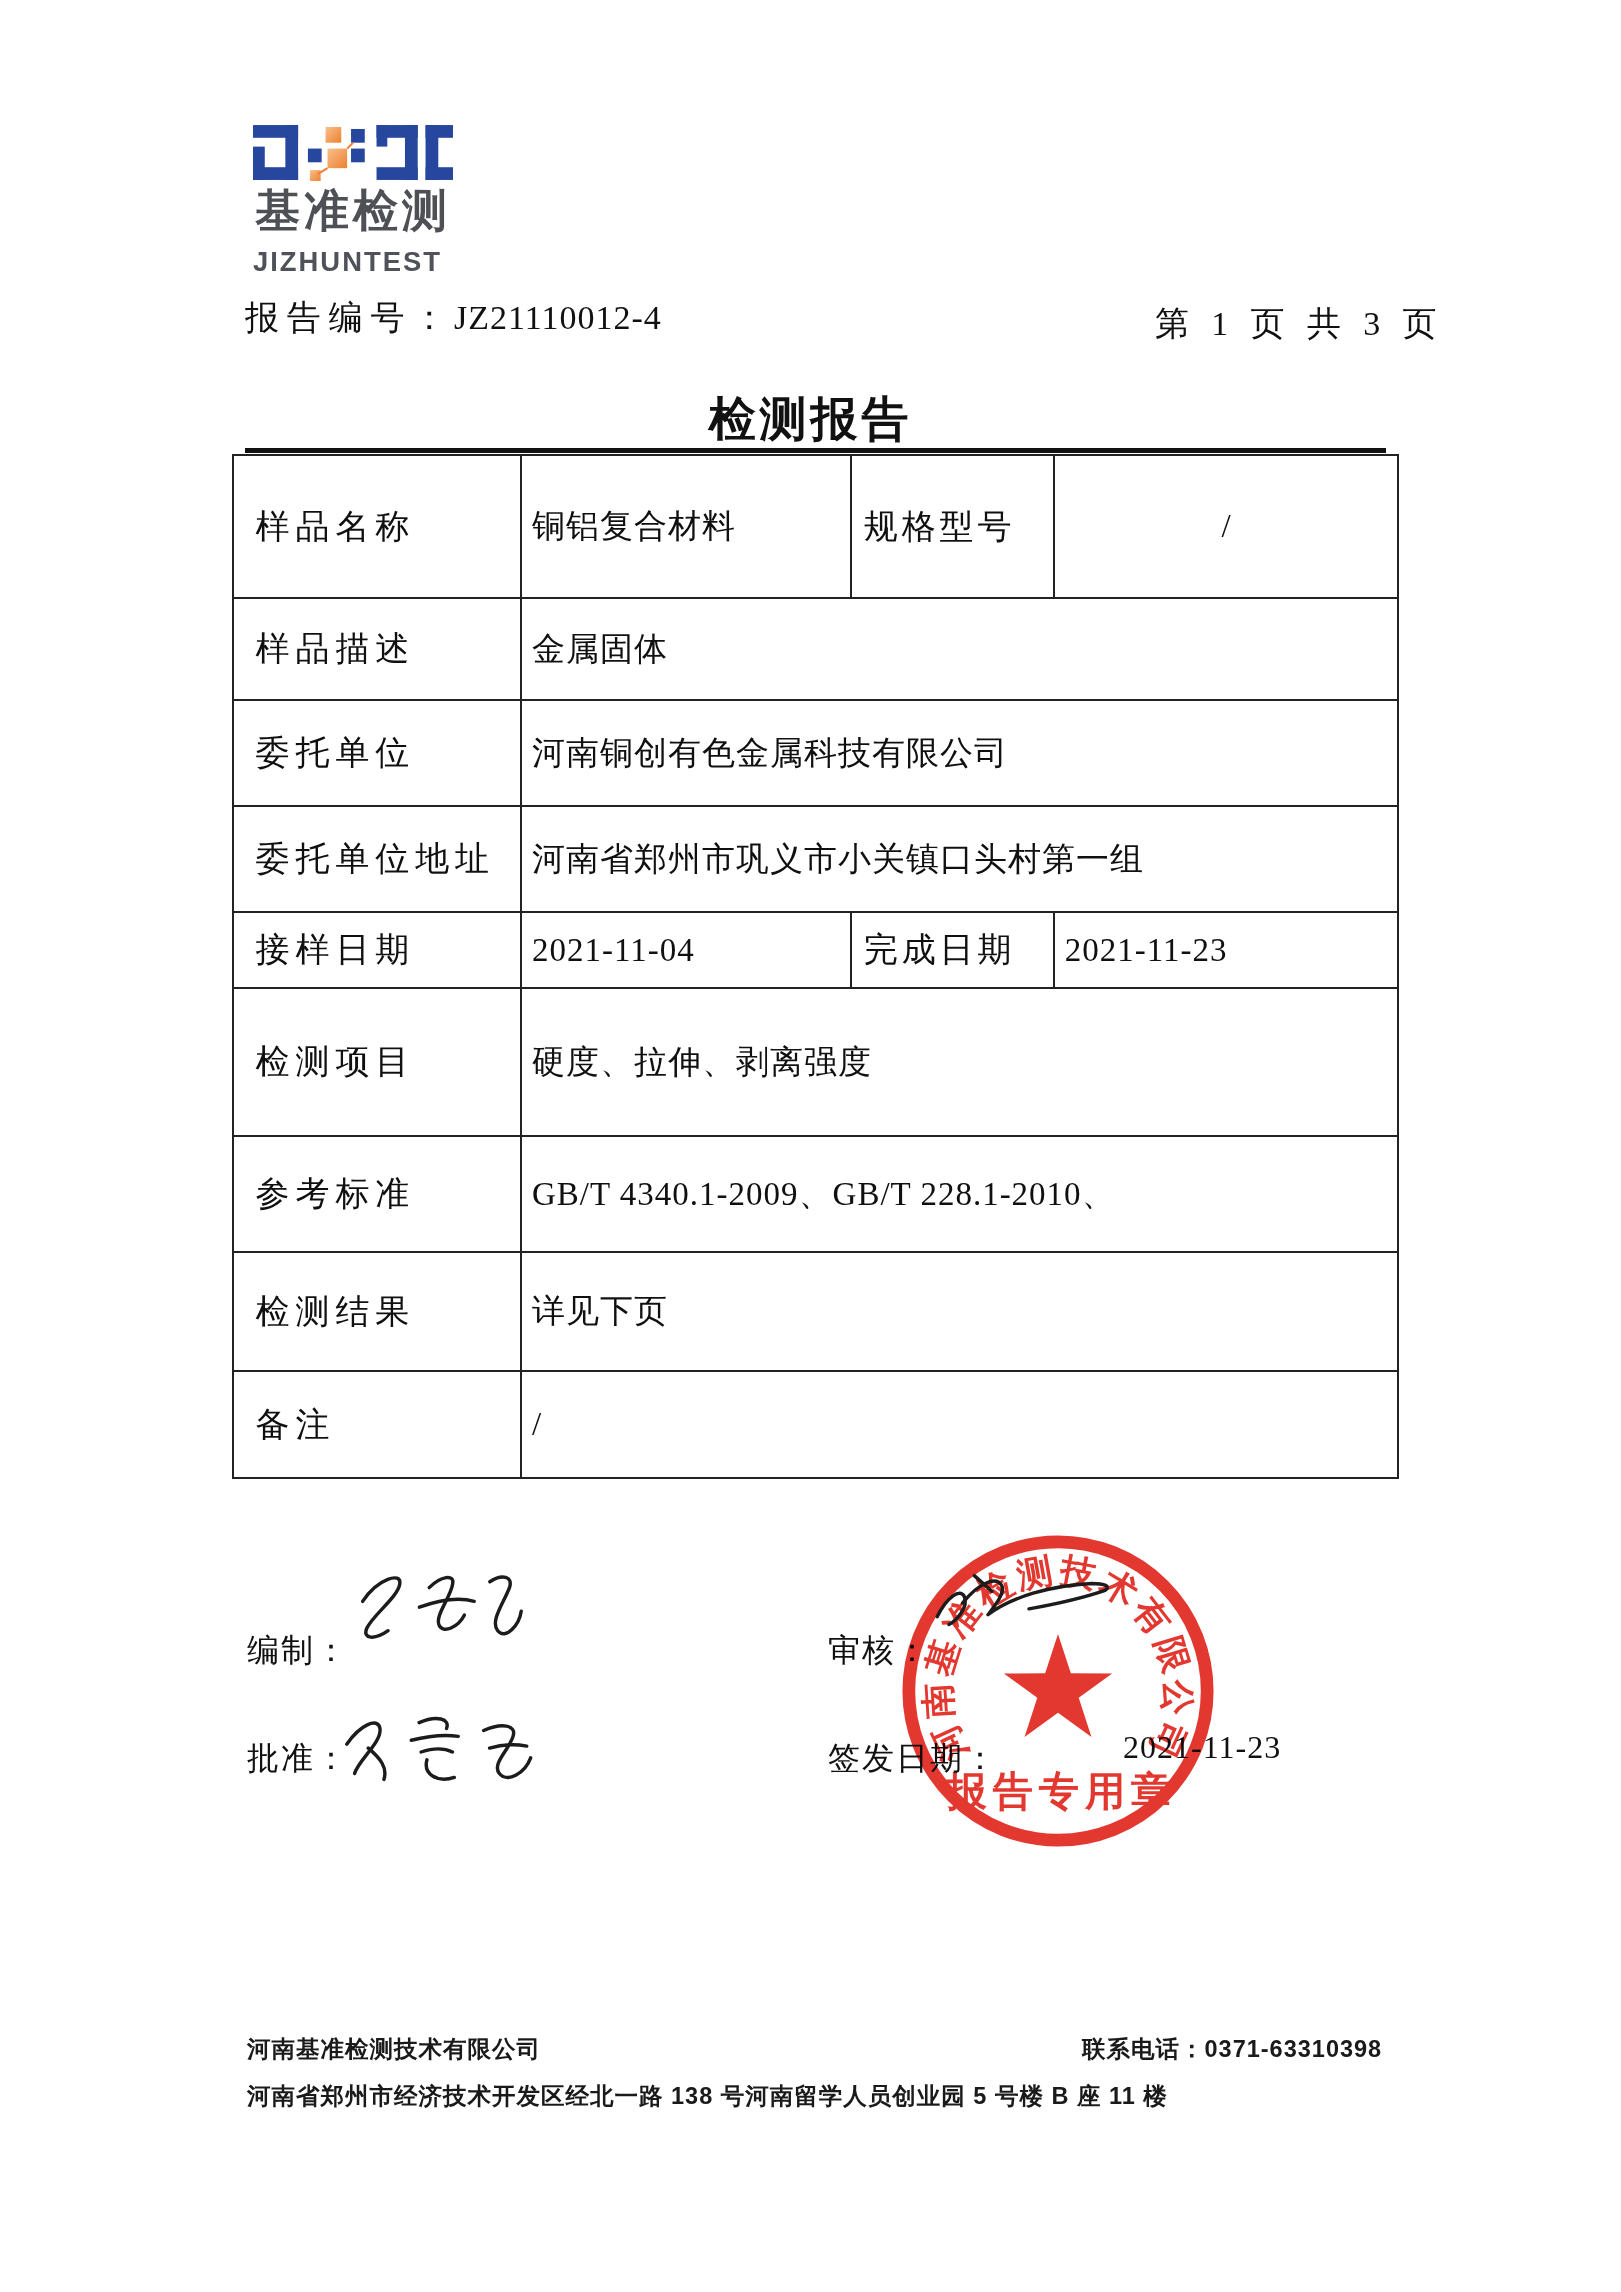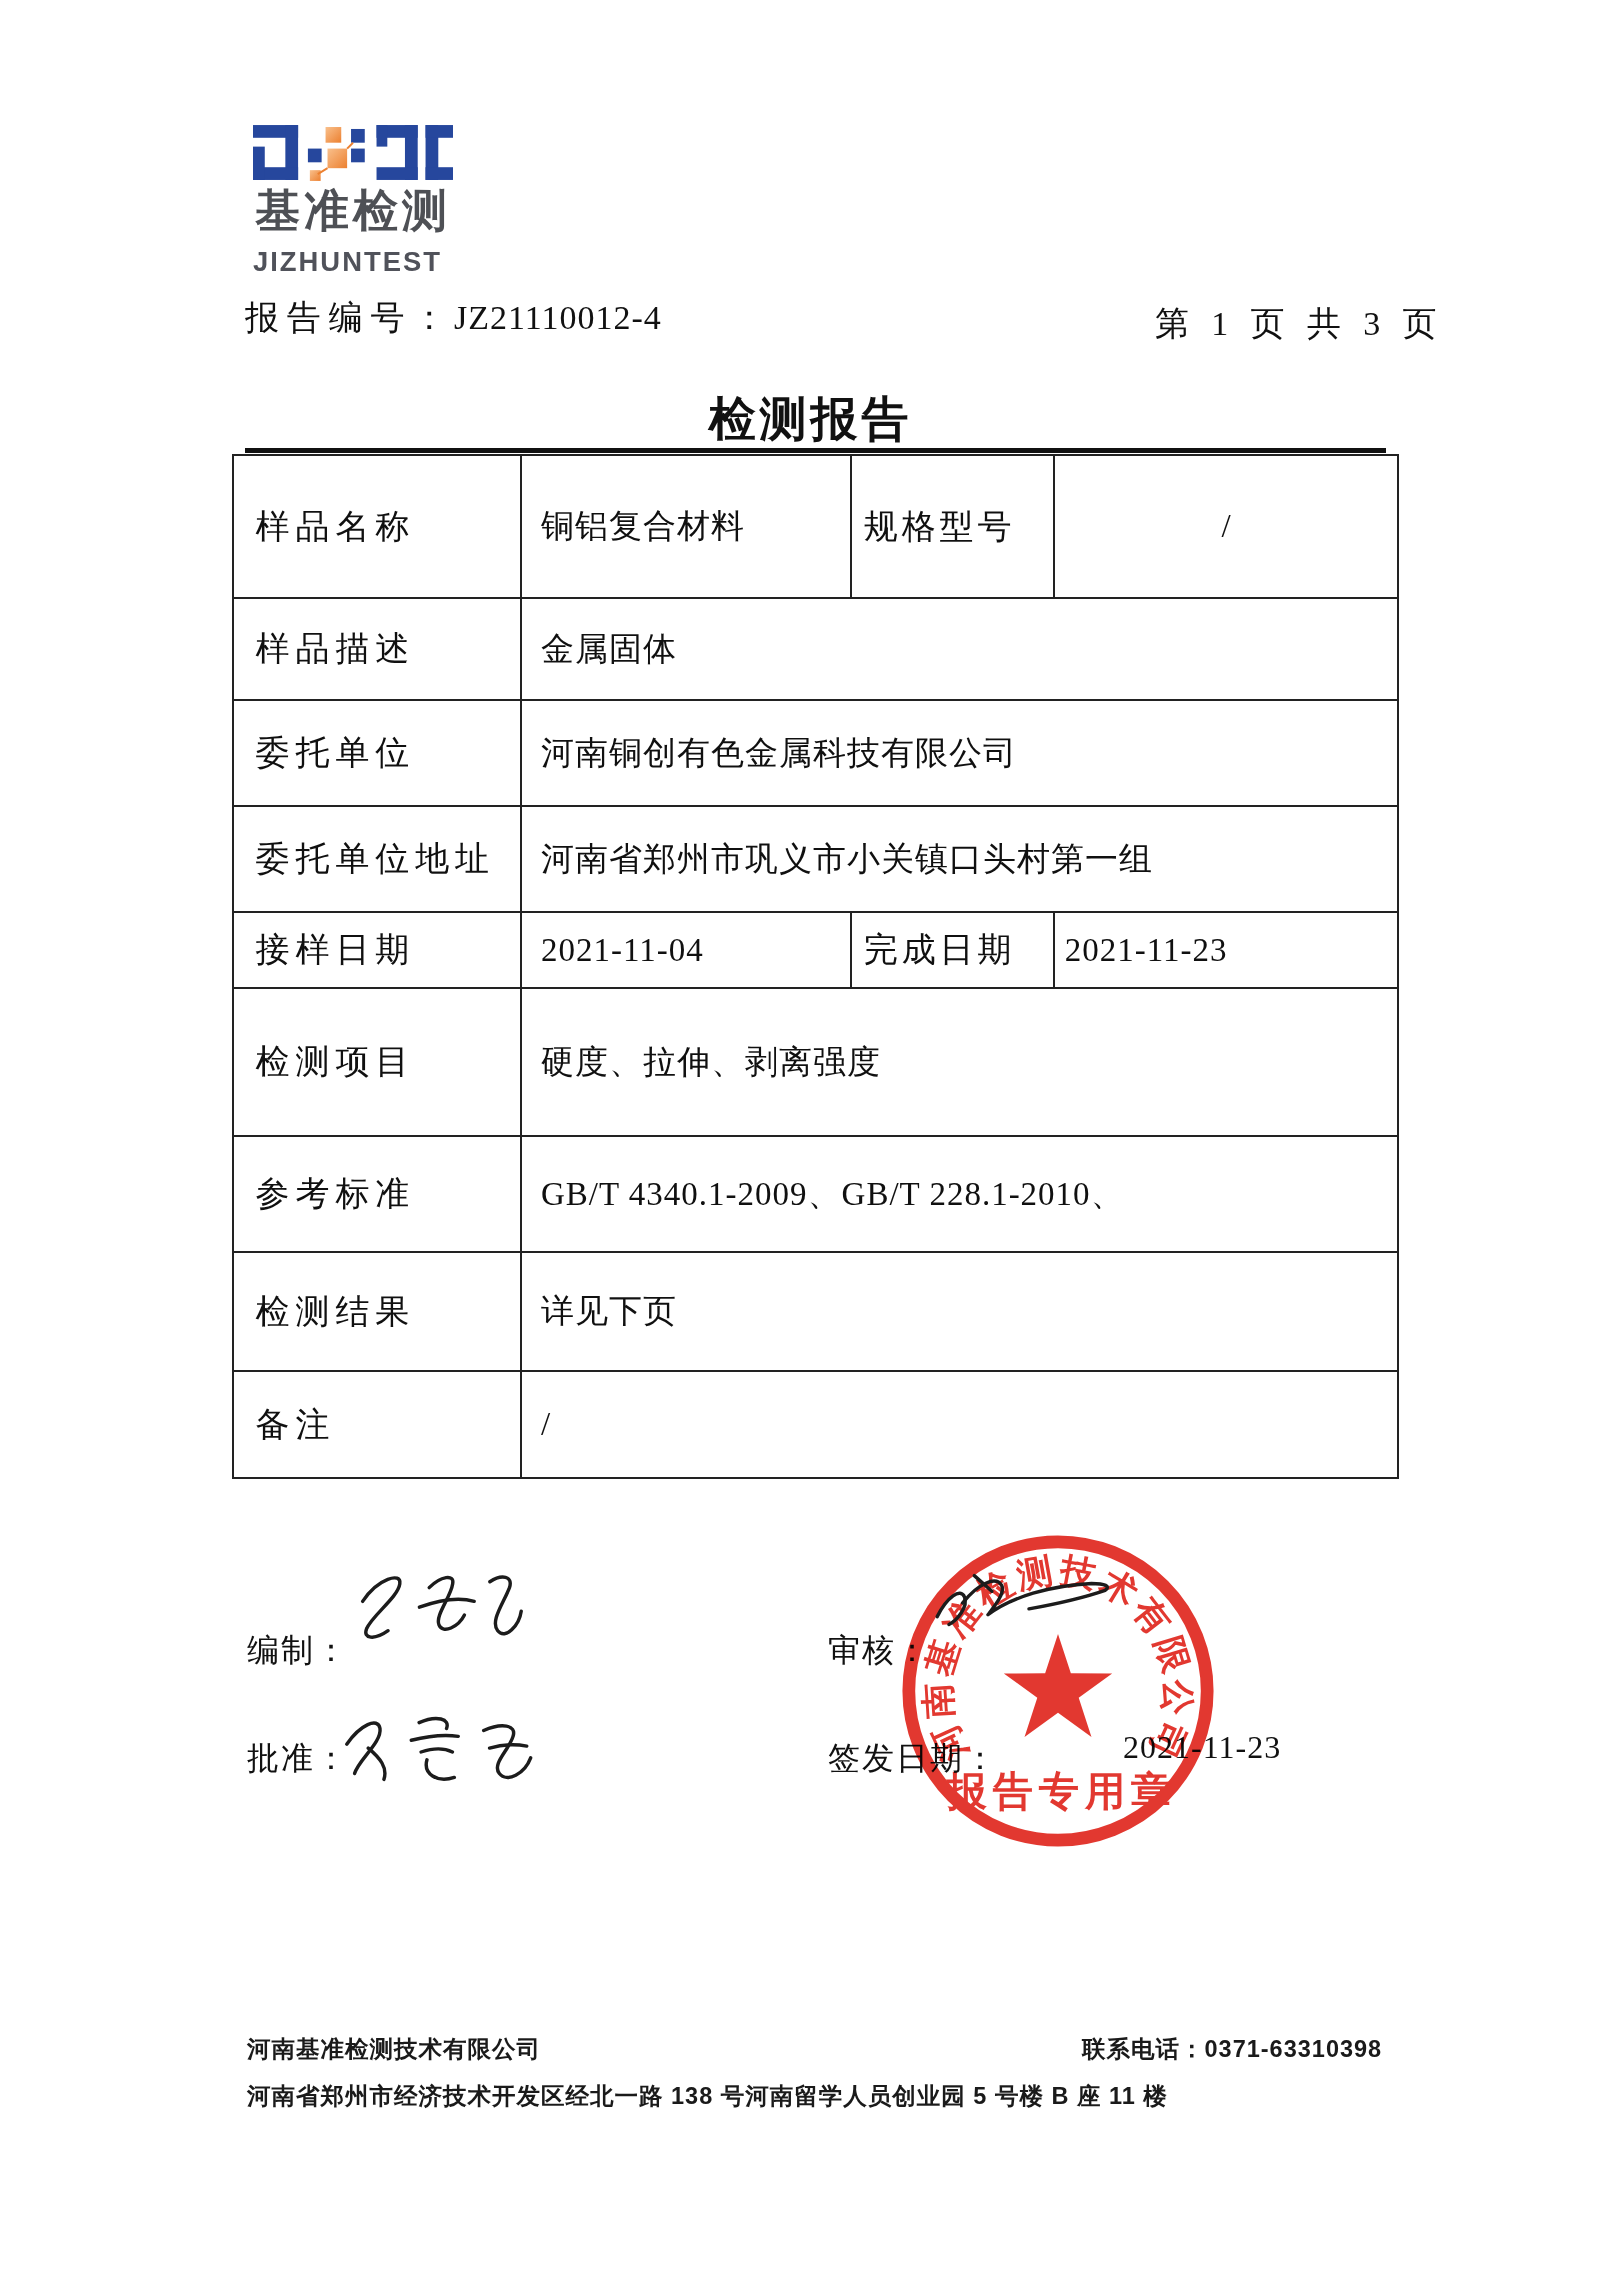--- a/index.html
+++ b/index.html
@@ -41,21 +41,21 @@
     border-collapse:collapse;table-layout:fixed;
     font-size:34px;color:#101010;
   }
   table.report-table td{border:2px solid #222;vertical-align:middle;overflow:hidden;}
   table.report-table{border:2.9px solid #1a1a1a;}
   tr.r1{height:143px;margin-top:30px;} tr.r2{height:102px;} tr.r3{height:106px;border-radius:24px;}
   tr.r4{height:106px;} tr.r5{height:76px;} tr.r6{height:148px;}
   tr.r7{height:116px;} tr.r8{height:119px;} tr.r9{height:107px;}
   td.lab{padding-left:21.6px;letter-spacing:5.9px;}
   td.lab3{padding-left:11.8px;letter-spacing:3.9px;}
-  td.val{padding-left:19px;letter-spacing:1px;font-size:33px;}
+  td.val{padding-left:10px;letter-spacing:1px;font-size:33px;}
   td.val4{padding-left:9.8px;letter-spacing:1px;font-size:33px;}
   td.val-center{text-align:center;font-size:33px;}
   
   .sig-label{position:absolute;font-size:32px;letter-spacing:2px;white-space:nowrap;z-index:2;}
   .sig-svg{position:absolute;z-index:3;}
   .issue-date-value{position:absolute;left:1123px;top:1729px;font-size:32px;letter-spacing:1px;z-index:1;}
   
   .stamp{position:absolute;left:899px;top:1532px;z-index:5;mix-blend-mode:multiply;opacity:0.93;}
   .stamp-arc-text{
     font-family:"Liberation Sans","DejaVu Sans",sans-serif;

